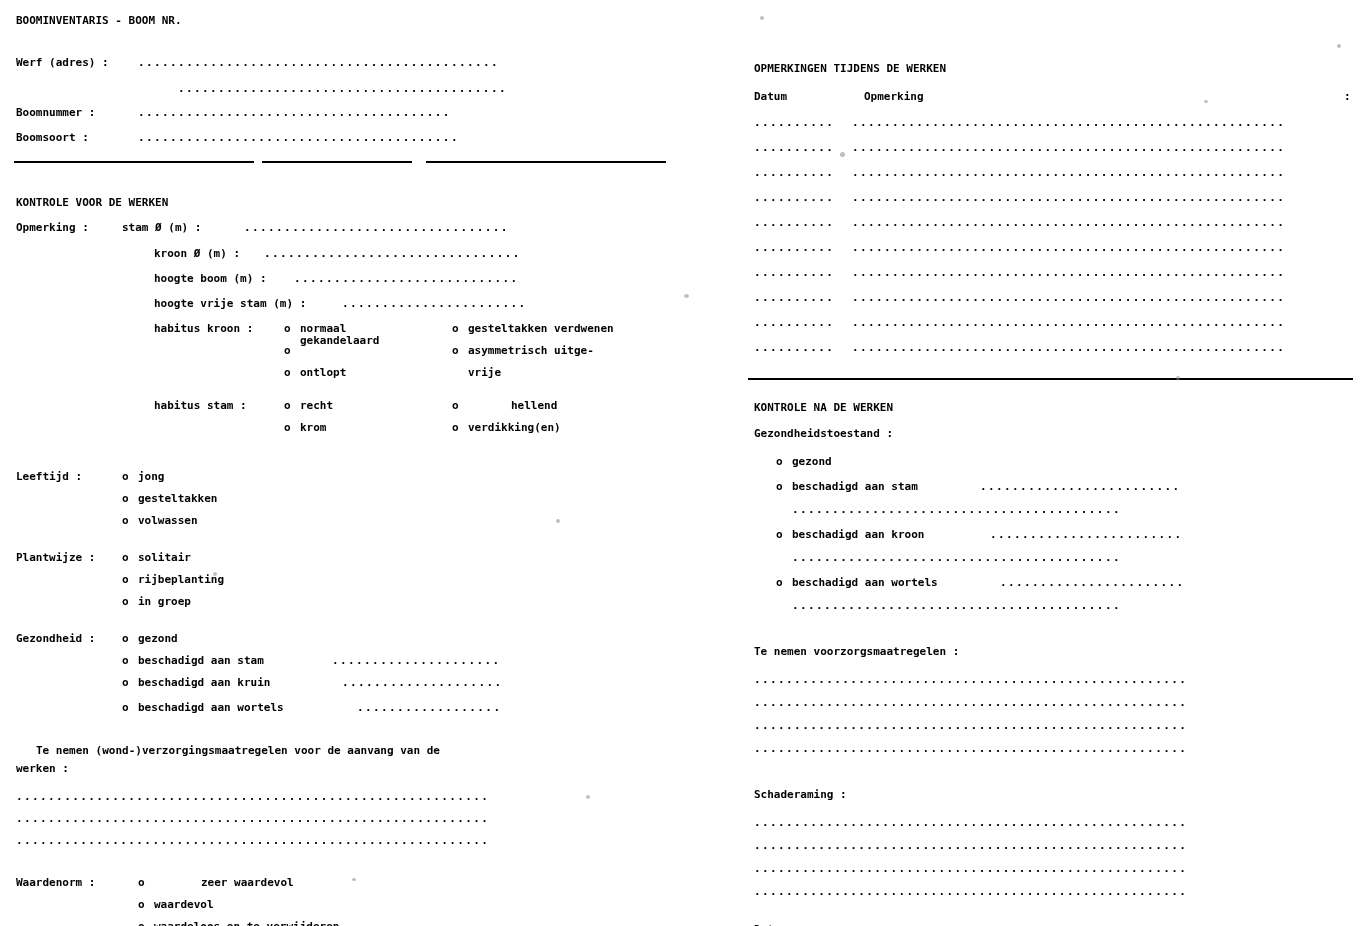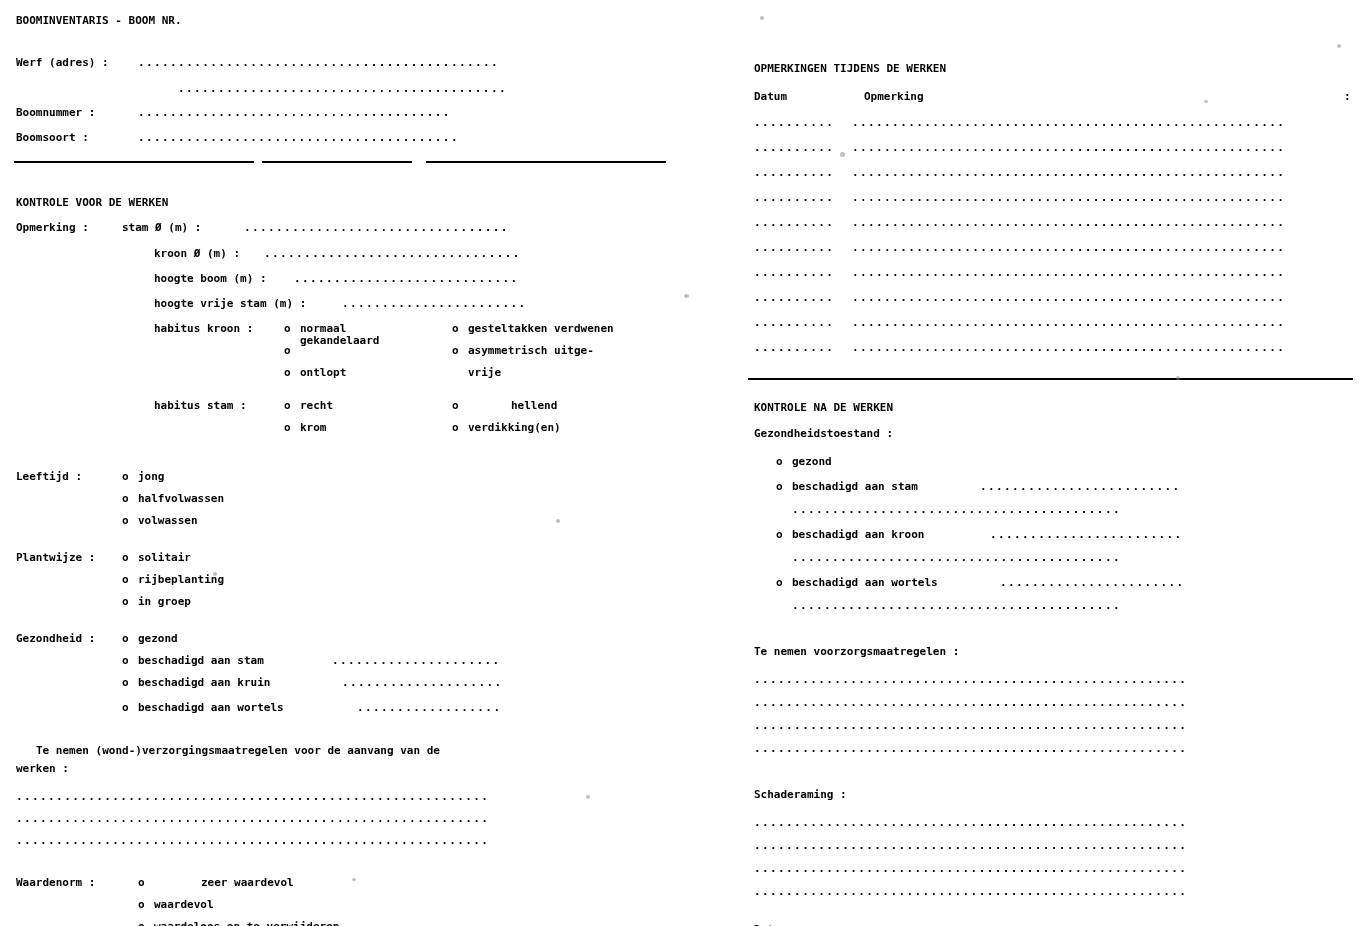--- a/index.html
+++ b/index.html
@@ -120,21 +120,21 @@
 
     <div class="ln t9 blur" style="left:440px; top:399px;">o</div>
     <div class="ln t9 blur" style="left:456px; top:399px;padding-left:43px;">hellend</div>
     <div class="ln t9 blur" style="left:440px; top:421px;">o</div>
     <div class="ln t9 blur" style="left:456px; top:421px;">verdikking(en)</div>
 
     <div class="ln t9 und blur" style="left:4px; top:470px;">Leeftijd :</div>
     <div class="ln t9 blur" style="left:110px; top:470px;">o</div>
     <div class="ln t9 blur" style="left:126px; top:470px;">jong</div>
     <div class="ln t9 blur" style="left:110px; top:492px;">o</div>
-    <div class="ln t9 blur" style="left:126px; top:492px;">halfvolwassen</div>
+    <div class="ln t9 blur" style="left:126px; top:492px;">gesteltakken</div>
     <div class="ln t9 blur" style="left:110px; top:514px;">o</div>
     <div class="ln t9 blur" style="left:126px; top:514px;">volwassen</div>
 
     <div class="ln t9 und blur" style="left:4px; top:551px;">Plantwijze :</div>
     <div class="ln t9 blur" style="left:110px; top:551px;">o</div>
     <div class="ln t9 blur" style="left:126px; top:551px;">solitair</div>
     <div class="ln t9 blur" style="left:110px; top:573px;">o</div>
     <div class="ln t9 blur" style="left:126px; top:573px;">rijbeplanting</div>
     <div class="ln t9 blur" style="left:110px; top:595px;">o</div>
     <div class="ln t9 blur" style="left:126px; top:595px;">in groep</div>

